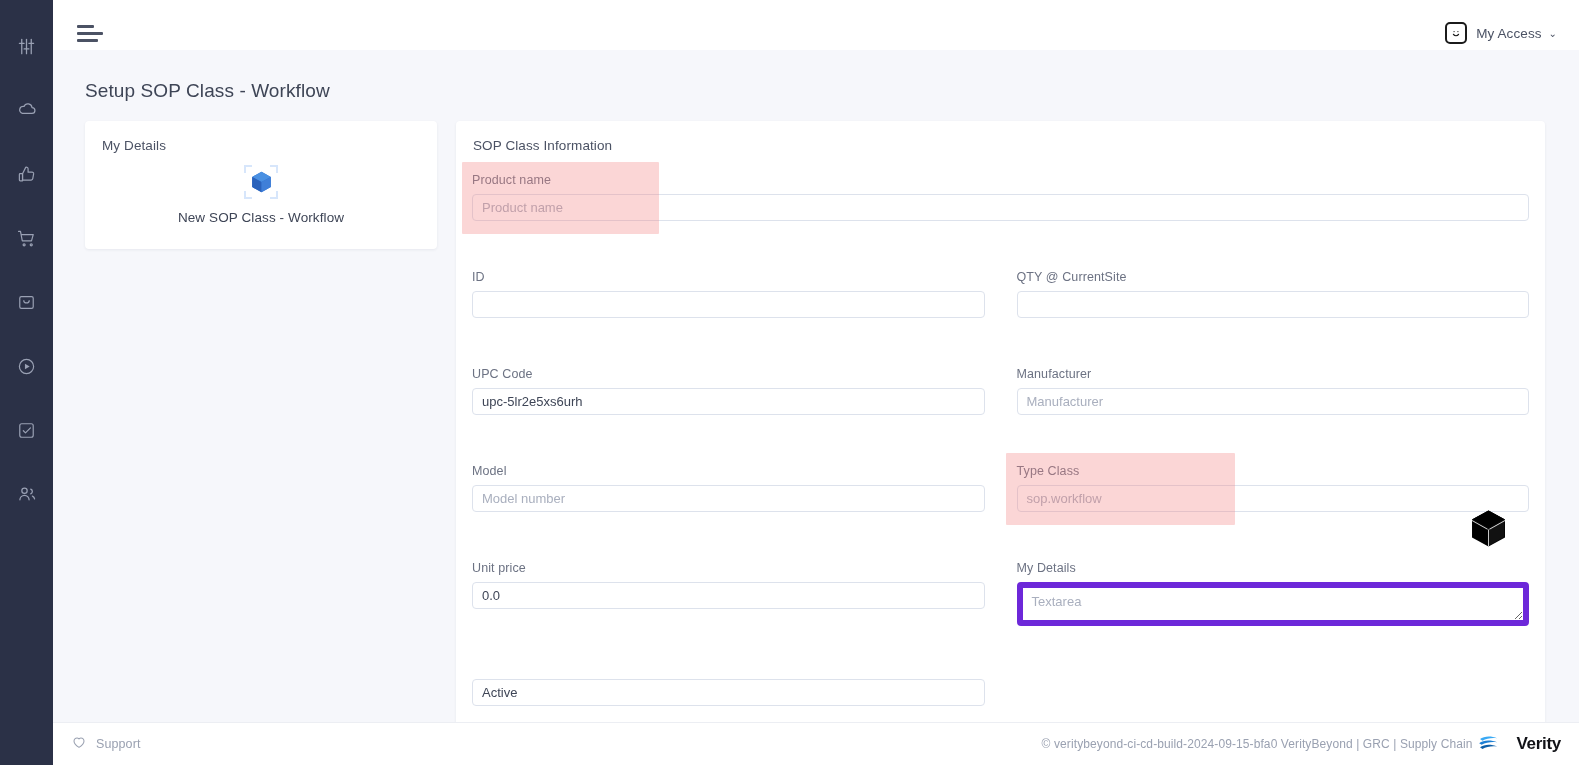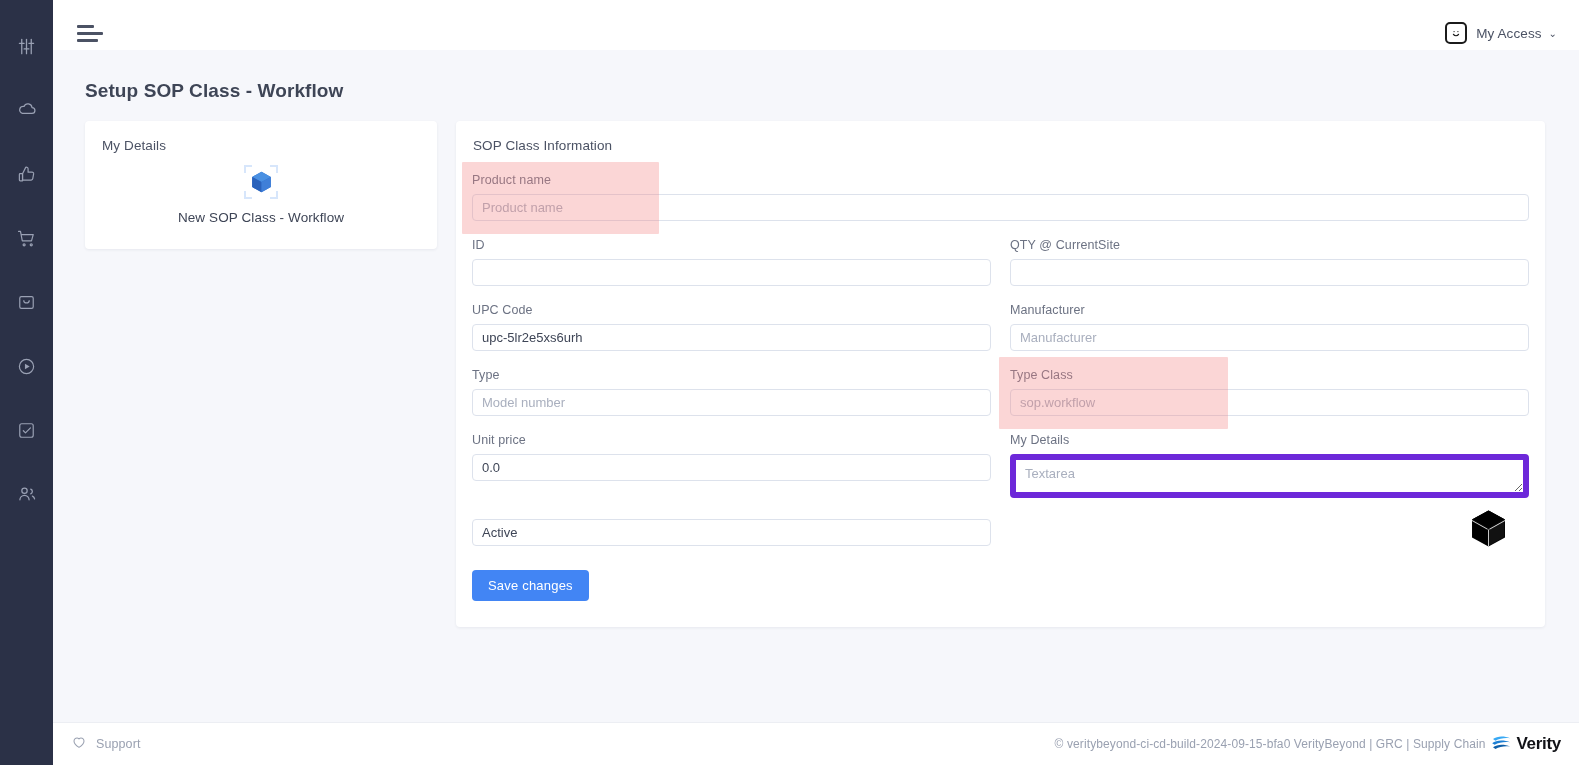--- a/index.html
+++ b/index.html
@@ -54,21 +54,21 @@
 
   
   .page {
     position: absolute; left: 53px; top: 50px;
     width: 1526px; height: 672px;
     background: #f6f7fb;
     overflow: hidden;
   }
   .page-title {
     margin: 30px 0 0 32px;
-    font-size: 19px; color: #3e4556; font-weight: 700;
+    font-size: 19px; color: #3e4556; font-weight: 400;
     letter-spacing: .1px;
   }
 
   .cards {
     position: relative;
     margin: 19px 0 0 32px;
     display: flex; align-items: flex-start; gap: 19px;
   }
 
   .card {
@@ -101,20 +101,21 @@
   .card-form {
     width: 1089px; min-height: 503px; position: relative; padding-bottom: 26px;
   }
 
   .grid {
     margin: 20px 16px 0 16px;
     display: grid;
     grid-template-columns: 1fr 1fr;
     column-gap: 19px;
     row-gap: 0;
+    gap: 32px;
   }
   .field { padding-bottom: 17px; position: relative; }
   .field.full { grid-column: 1 / span 2; }
   .field-label {
     display: block;
     font-size: 12.5px; color: #6c7283; letter-spacing: .1px;
     margin-bottom: 7px;
   }
   .inp {
     width: 100%; height: 27px;
@@ -164,21 +165,21 @@
     width: 1526px; height: 43px;
     background: #ffffff;
     border-top: 1px solid #eceef3;
     display: flex; align-items: center; justify-content: space-between;
     padding: 0 18px 0 18px;
   }
   .support { display: flex; align-items: center; gap: 9px; cursor: pointer; }
   .support-label { font-size: 12.5px; color: #9aa1b1; letter-spacing: .1px; }
   .foot-right { display: flex; align-items: center; gap: 6px; }
   .foot-text { font-size: 12px; color: #9aa1b1; letter-spacing: .1px; }
-  .verity-logo { display: flex; align-items: center; gap: 3px; }
+  .verity-logo { display: flex; align-items: center; gap: 16px; }
   .verity-word { font-size: 17px; font-weight: bold; color: #111217; letter-spacing: -.3px; }
 </style>
 </head>
 <body>
 
 <div id="app">
 
   <nav class="rail">
     <div class="rail-item">
       <span>
@@ -319,21 +320,21 @@
             <label class="field-label">UPC Code</label>
             <input class="inp" type="text" value="upc-5lr2e5xs6urh" style="">
           </div>
 
           <div class="field">
             <label class="field-label">Manufacturer</label>
             <input class="inp" type="text" placeholder="Manufacturer" style="">
           </div>
 
           <div class="field">
-            <label class="field-label">Type</label>
+            <label class="field-label">Model</label>
             <input class="inp" type="text" placeholder="Model number" style="">
           </div>
 
           <div class="field">
             <label class="field-label">Type Class</label>
             <input class="inp" type="text" placeholder="sop.workflow" style="">
             <span class="pink-overlay" style="left:-11px; top:-11px; width:229px; height:72px;"></span>
           </div>
 
           <div class="field">

